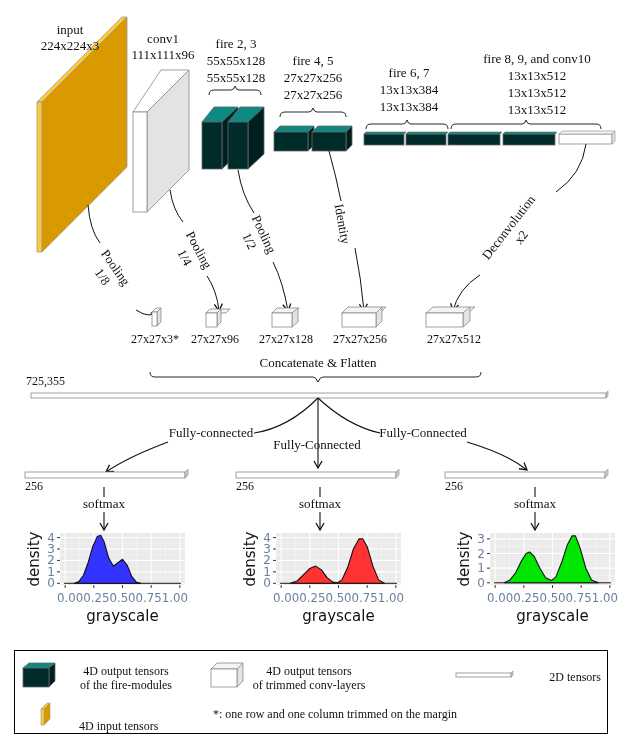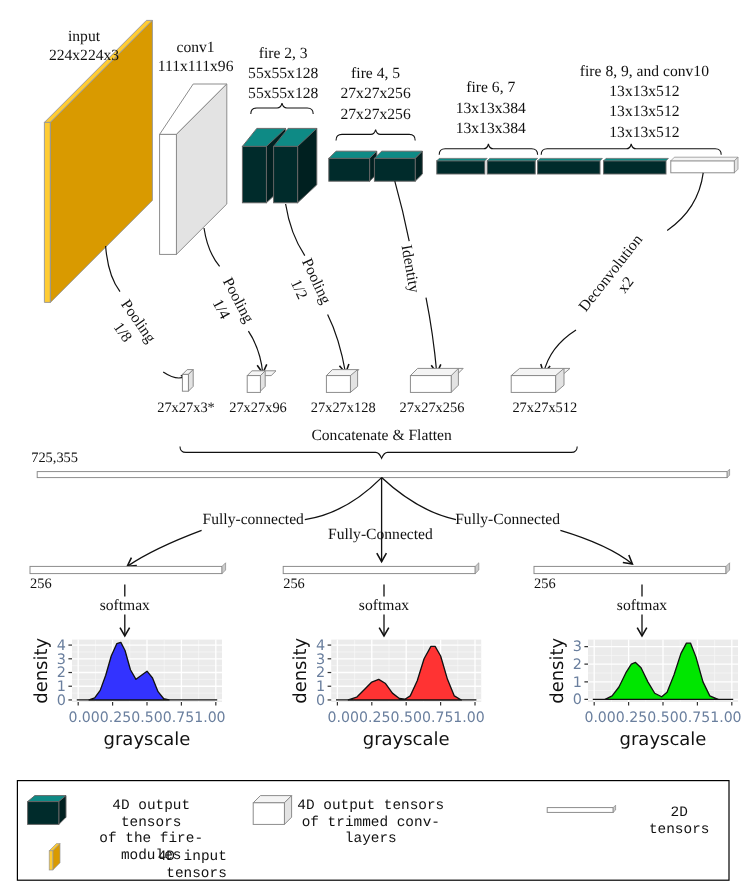--- a/index.html
+++ b/index.html
@@ -3,21 +3,21 @@
 <meta charset="utf-8">
 <style>
   html, body { margin:0; padding:0; background:#ffffff; }
   body { width:624px; height:743px; position:relative; overflow:hidden; font-family:"Liberation Serif", "DejaVu Serif", serif; color:#111; }
   #diagram { position:absolute; left:0; top:0; }
   .lbl { font-family:"Liberation Serif","DejaVu Serif",serif; font-size:13px; fill:#111; }
   .lbl-sm { font-family:"Liberation Serif","DejaVu Serif",serif; font-size:12px; fill:#111; }
   .tick { font-family:"DejaVu Sans","Liberation Sans",sans-serif; font-size:12px; fill:#6a7f9e; }
   .axis-title { font-family:"DejaVu Sans","Liberation Sans",sans-serif; font-size:15px; fill:#111; }
   .legend { position:absolute; left:14px; top:650px; width:594px; height:84px; border:1px solid #000; box-sizing:border-box; }
-  .leg-item { position:absolute; font-family:Liberation Mono, monospace; font-size:12px; line-height:14px; color:#111; text-align:center; }
+  .leg-item { position:absolute; font-family:Liberation Serif, serif; font-size:12px; line-height:14px; color:#111; text-align:center; }
 </style>
 </head>
 <body>
 
 <svg id="diagram" width="624" height="650" viewBox="0 0 624 650">
   <defs>
     <marker id="arr" markerWidth="10" markerHeight="10" refX="8" refY="5" orient="auto" markerUnits="userSpaceOnUse">
       <path d="M1,1 L8,5 L1,9" fill="none" stroke="#111" stroke-width="1.3"></path>
     </marker>
   </defs>
@@ -322,20 +322,21 @@
     <rect x="2" y="8" width="26" height="18" fill="#fff" stroke="#888" stroke-width="0.8"></rect>
   </svg>
   <div class="leg-item" style="left:232px;top:13px;width:124px">
     <div>4D output tensors</div>
     <div>of trimmed conv-layers</div>
   </div>
   <svg style="position:absolute;left:440px;top:19px" width="60" height="10">
     <rect x="1" y="3" width="55" height="4" fill="#fff" stroke="#888" stroke-width="0.8"></rect>
     <polygon points="56,3 58,1 58,5 56,7" fill="#ccc" stroke="#888" stroke-width="0.6"></polygon>
   </svg>
-  <div class="leg-item" style="left:516px;top:19px;width:70px;text-align:center">2D tensors</div>
+  <div class="leg-item" style="left:516px;top:19px;width:70px;text-align:right">2D tensors</div>
   <svg style="position:absolute;left:24px;top:50px" width="14" height="26">
     <polygon points="2,8 8,2 11,2 5,8" fill="#ffcc33" stroke="#999" stroke-width="0.6"></polygon>
     <polygon points="5,8 11,2 11,18 5,24" fill="#d99a00" stroke="#999" stroke-width="0.6"></polygon>
     <rect x="2" y="8" width="3" height="16" fill="#ffcc33" stroke="#999" stroke-width="0.6"></rect>
   </svg>
-  <div class="leg-item" style="left:64px;top:56px;width:110px;text-align:right">4D input tensors</div>
+  <div class="leg-item" style="left:64px;top:68px;width:110px;text-align:left">4D input tensors</div>
+  <div class="leg-item" style="left:198px;top:56px;width:360px;text-align:left">*: one row and one column trimmed on the margin</div>
 </div>
 
 </body></html>

